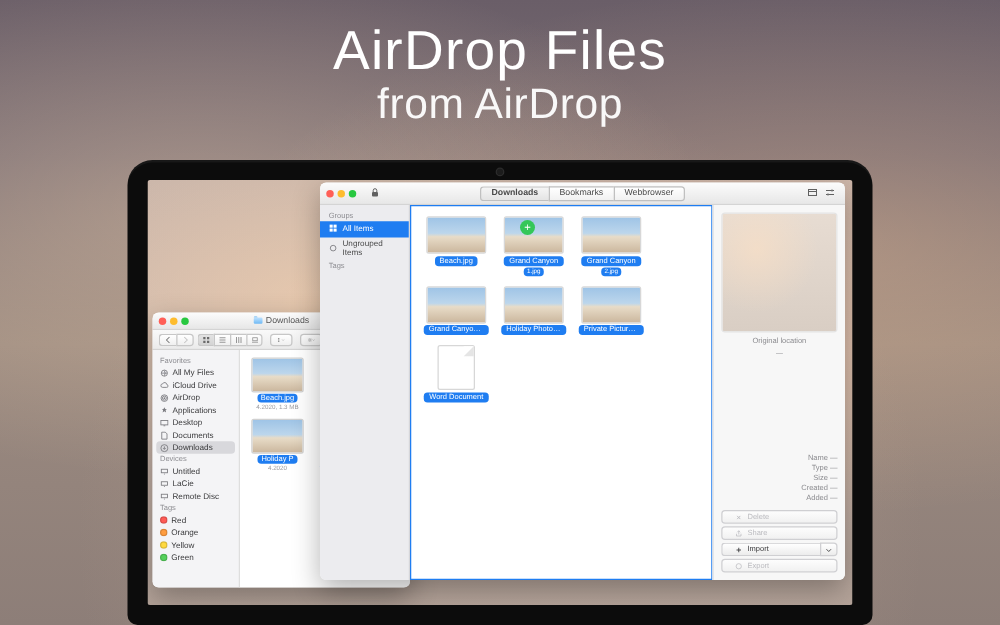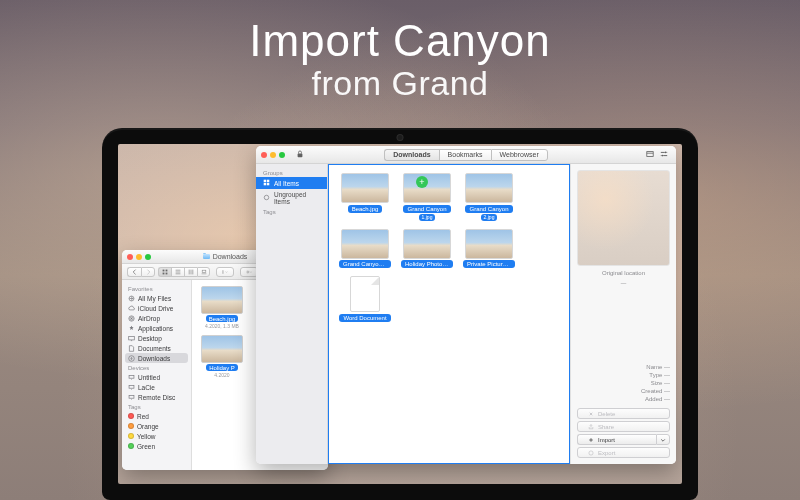--- a/index.html
+++ b/index.html
@@ -130,22 +130,22 @@
 .a-thumb.doc::after{content:'';position:absolute;top:0;right:0;width:8px;height:8px;background:linear-gradient(135deg,#fff 49%,#e5e5e5 51%);}
 .a-name{font-size:6px;background:#1f7df1;color:#fff;border-radius:3px;padding:1px 4px;max-width:100%;white-space:nowrap;overflow:hidden;text-overflow:ellipsis;}
 .a-sub{font-size:5px;background:#1f7df1;color:#fff;border-radius:3px;padding:0.5px 3px;margin-top:-0.5px;}
 </style>
 </head>
 <body>
 
 <div class="blurbg"></div>
 
 <div class="hero">
-  <div class="hero-title">Import Canyon</div>
-  <div class="hero-sub">from Grand</div>
+  <div class="hero-title">AirDrop Files</div>
+  <div class="hero-sub">from AirDrop</div>
 </div>
 
 <div class="macbook">
   <div class="bezel">
     <div class="camera"></div>
     <div class="screen">
 
       <div class="win finder">
         <div class="titlebar">
           <div class="traffic">

